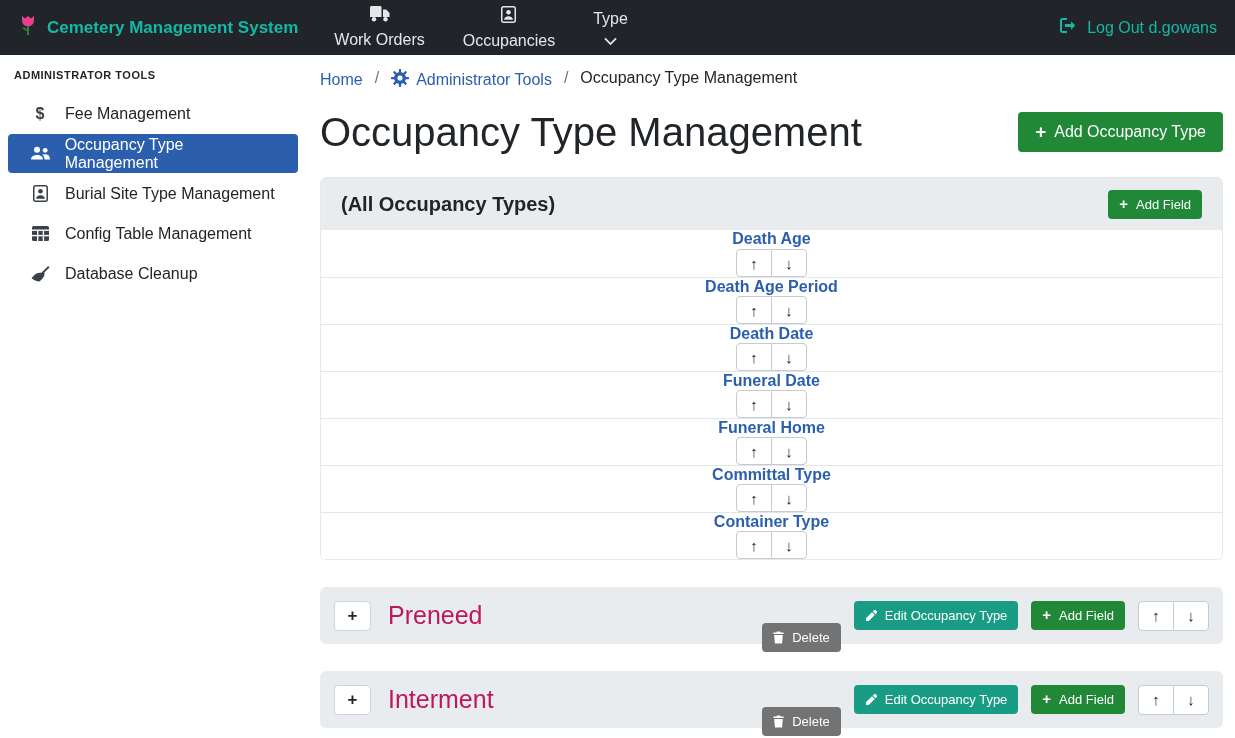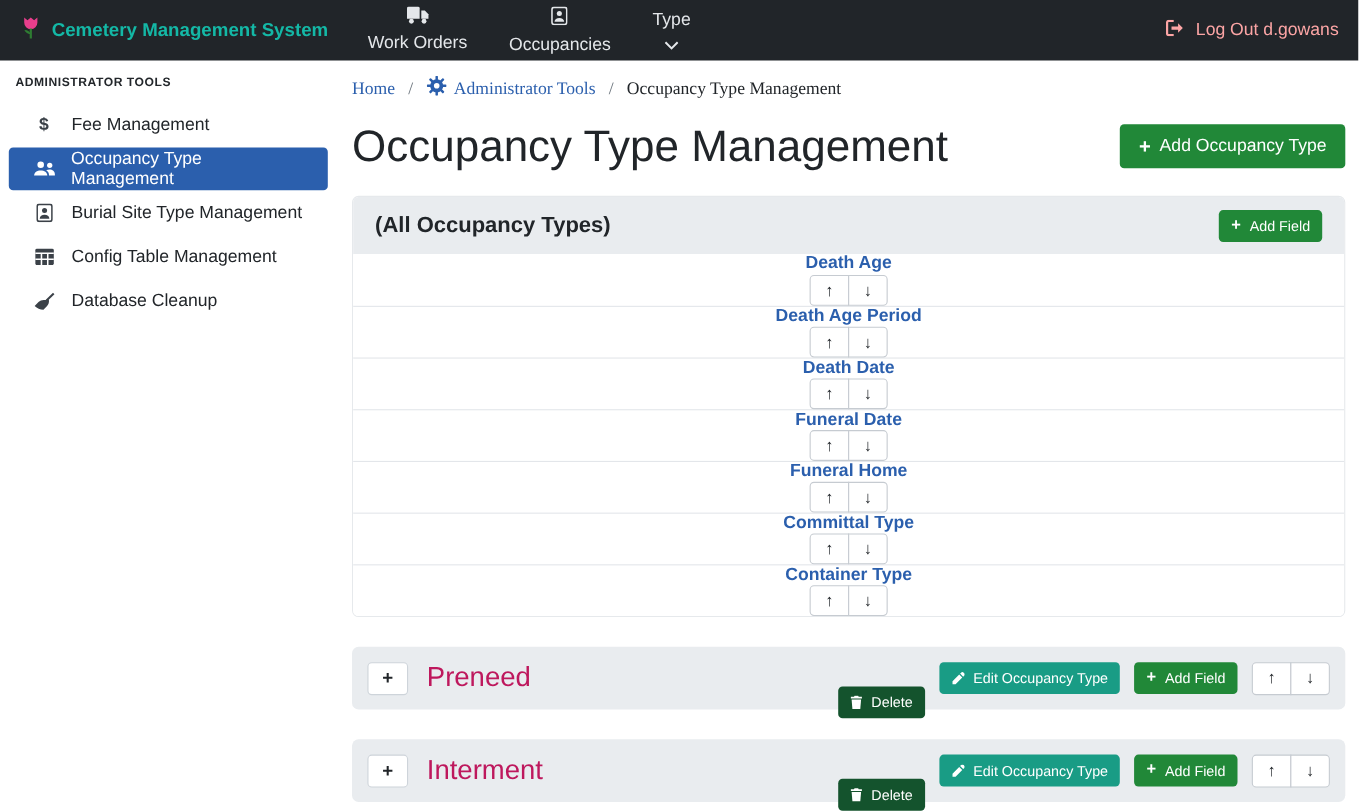--- a/index.html
+++ b/index.html
@@ -10,49 +10,49 @@
   }
   a { text-decoration:none; cursor:pointer; }
   button { font-family:inherit; cursor:pointer; }
 
   
   .topbar { height:55px; background:#212529; display:flex; align-items:center; padding:0 18px; }
   .brand { display:flex; align-items:center; gap:9px; color:#14b8a6; font-weight:bold; font-size:17px; }
   .topnav { display:flex; align-items:center; gap:38px; margin-left:36px; flex:1; }
   .nav-item { display:flex; align-items:center; gap:9px; color:#e4e7ea; font-size:16px;flex-direction:column; }
   .nav-item svg { display:block; }
-  .logout { display:flex; align-items:center; gap:9px; color:#fca5a5; font-size:16px; margin-left:auto; }
+  .logout { display:flex; align-items:center; gap:9px; color:#14b8a6; font-size:16px; margin-left:auto; }
 
   
   .layout { display:flex; height:574px; }
   .sidebar { width:306px; padding-top:10px; flex:none; }
   .sidebar-heading { font-size:11px; font-weight:bold; letter-spacing:.5px; text-transform:uppercase;
     color:#23272b; padding:4px 14px 12px 14px; }
   .side-item { display:flex; align-items:center; gap:13px; height:39px; margin:1px 8px; padding:0 20px;
     font-size:16px; color:#212529; border-radius:4px; }
   .si-icon { width:24px; display:inline-flex; justify-content:center; align-items:center; color:#3b4148; font-weight:bold; }
   .side-item.active { background:#2b5fad; color:#fff; }
   .side-item.active .si-icon { color:#fff; }
 
   .main { flex:1; padding:8px 12px 0 14px; }
 
   
-  .breadcrumb { display:flex; align-items:center; gap:12px; font-size:16px; padding-top:6px;font-family:Liberation Serif, serif; }
+  .breadcrumb { display:flex; gap:12px; font-size:16px; padding-top:6px; }
   .crumb-link { color:#2b5fad; display:flex; align-items:center; gap:7px; }
   .crumb-sep { color:#6c757d; }
   .crumb-current { color:#212529; }
 
   
   .title-row { display:flex; align-items:center; justify-content:space-between; margin-top:18px; }
   .page-title { font-size:40px; font-weight:500; color:#212529; line-height:1.15; }
 
   .btn { border:none; border-radius:4px; display:inline-flex; align-items:center; gap:8px; color:#fff; }
   .btn .plus { font-weight:bold; font-size:1.15em; line-height:1; }
   .btn-green { background:#218838; }
-  .btn-red   { background:#14532d;margin-top:44px; }
+  .btn-red   { background:#737373;margin-top:44px; }
   .btn-teal  { background:#199c85; }
   .btn-lg { font-size:16px; padding:11px 17px; }
   .btn-sm { font-size:13px; padding:7px 11px; }
 
   
   .card { margin-top:22px; border:1px solid #e6e9ec; border-radius:6px; overflow:hidden; }
   .card-header { background:#e9ecef; height:52px; display:flex; align-items:center;
     justify-content:space-between; padding:13px 20px; }
   .card-title { font-size:20px; font-weight:bold; color:#212529; }
   .field-row { height:47px; display:flex; align-items:center; justify-content:space-between;

